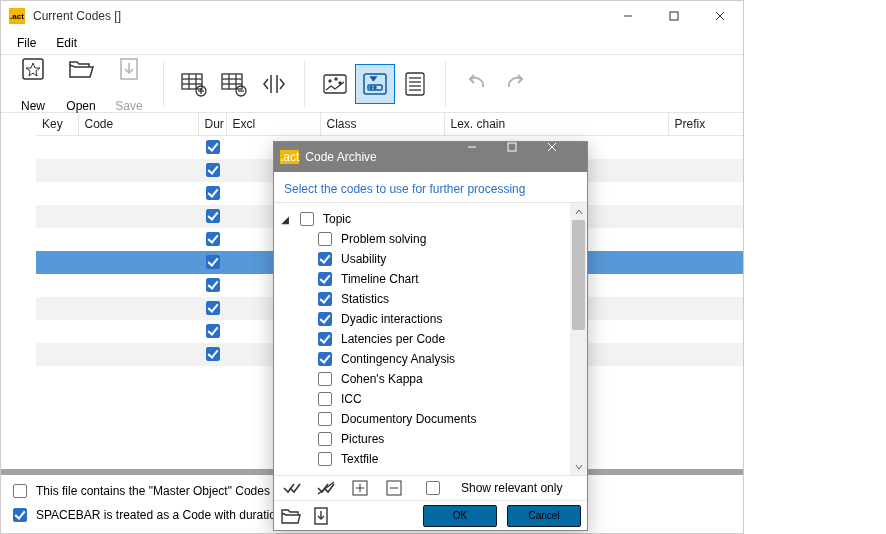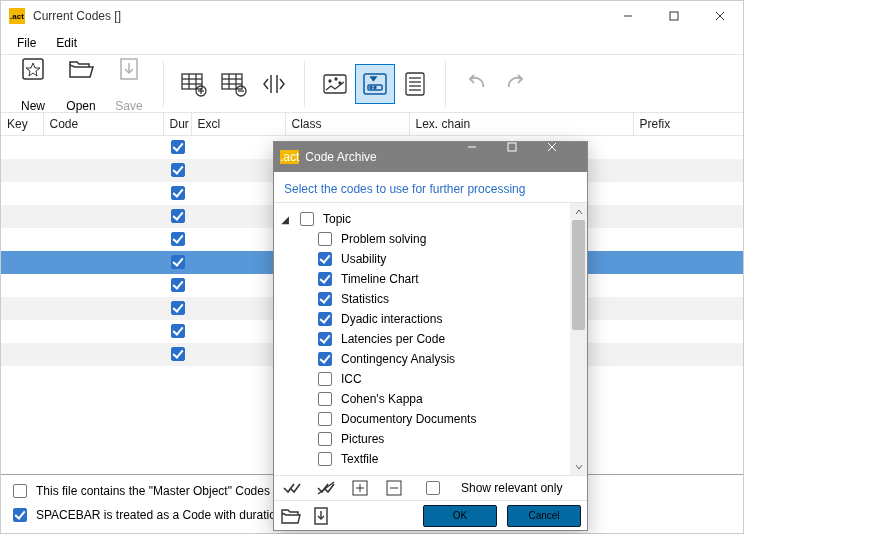--- a/index.html
+++ b/index.html
@@ -68,21 +68,21 @@
     display:flex; align-items:center; justify-content:center;
     border:1px solid transparent;
   }
   .toolbar .btn-icon.selected{
     background:#cce4f7; border-color:#0078d7;
   }
   .toolbar .label { margin-top:16px; }
   .disabled { color:#9e9e9e; }
   .disabled svg path, .disabled svg rect, .disabled svg line, .disabled svg polyline, .disabled svg polygon { stroke:#b0b0b0 !important; fill:none;}
   
-  .table-wrap { flex:1; overflow:hidden; position:relative; border-bottom:1px solid #a3a3a3;}
+  .table-wrap { flex:1; overflow:hidden; position:relative; border-bottom:6px solid #a3a3a3;padding-left:35px;}
   table.grid {
     width:100%; border-collapse:collapse; table-layout:fixed;
   }
   table.grid th {
     background:#fff; color:#222;
     text-align:left; font-weight:400;
     padding:4px 6px; font-size:12px;
     border-right:1px solid #e5e5e5;
     border-bottom:1px solid #e5e5e5;
     height:22px;
@@ -552,25 +552,25 @@
           <div class="tree-node child">
             <input type="checkbox" class="chk" checked="" style="">
             <span class="lbl">Latencies per Code</span>
           </div>
           <div class="tree-node child">
             <input type="checkbox" class="chk" checked="" style="">
             <span class="lbl">Contingency Analysis</span>
           </div>
           <div class="tree-node child">
             <input type="checkbox" class="chk" style="">
+            <span class="lbl">Cohen's Kappa</span>
+          </div>
+          <div class="tree-node child">
+            <input type="checkbox" class="chk" style="">
             <span class="lbl">ICC</span>
-          </div>
-          <div class="tree-node child">
-            <input type="checkbox" class="chk" style="">
-            <span class="lbl">Cohen's Kappa</span>
           </div>
           <div class="tree-node child">
             <input type="checkbox" class="chk" style="">
             <span class="lbl">Documentory Documents</span>
           </div>
           <div class="tree-node child">
             <input type="checkbox" class="chk" style="">
             <span class="lbl">Pictures</span>
           </div>
           <div class="tree-node child">

